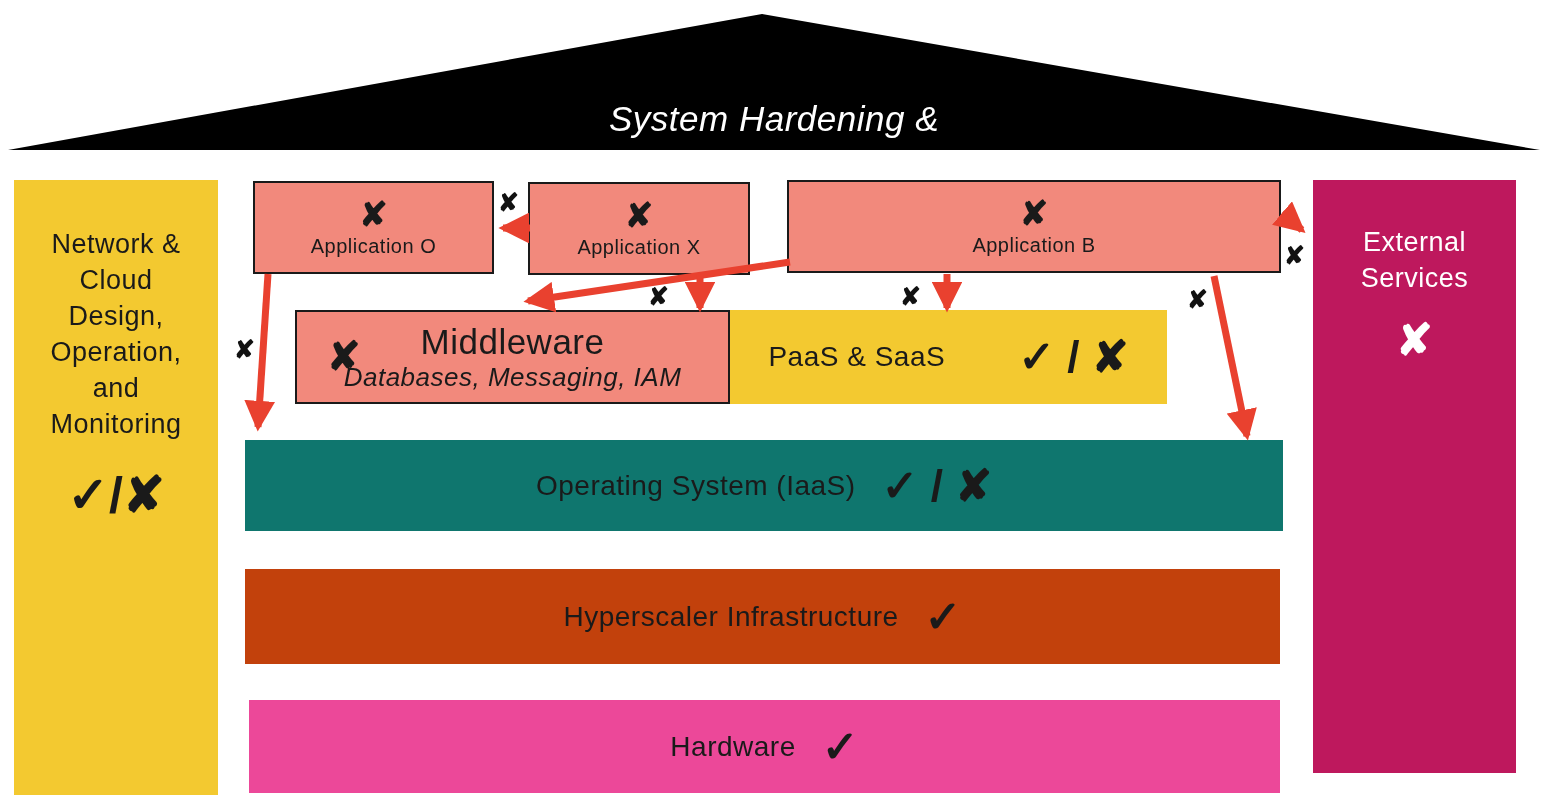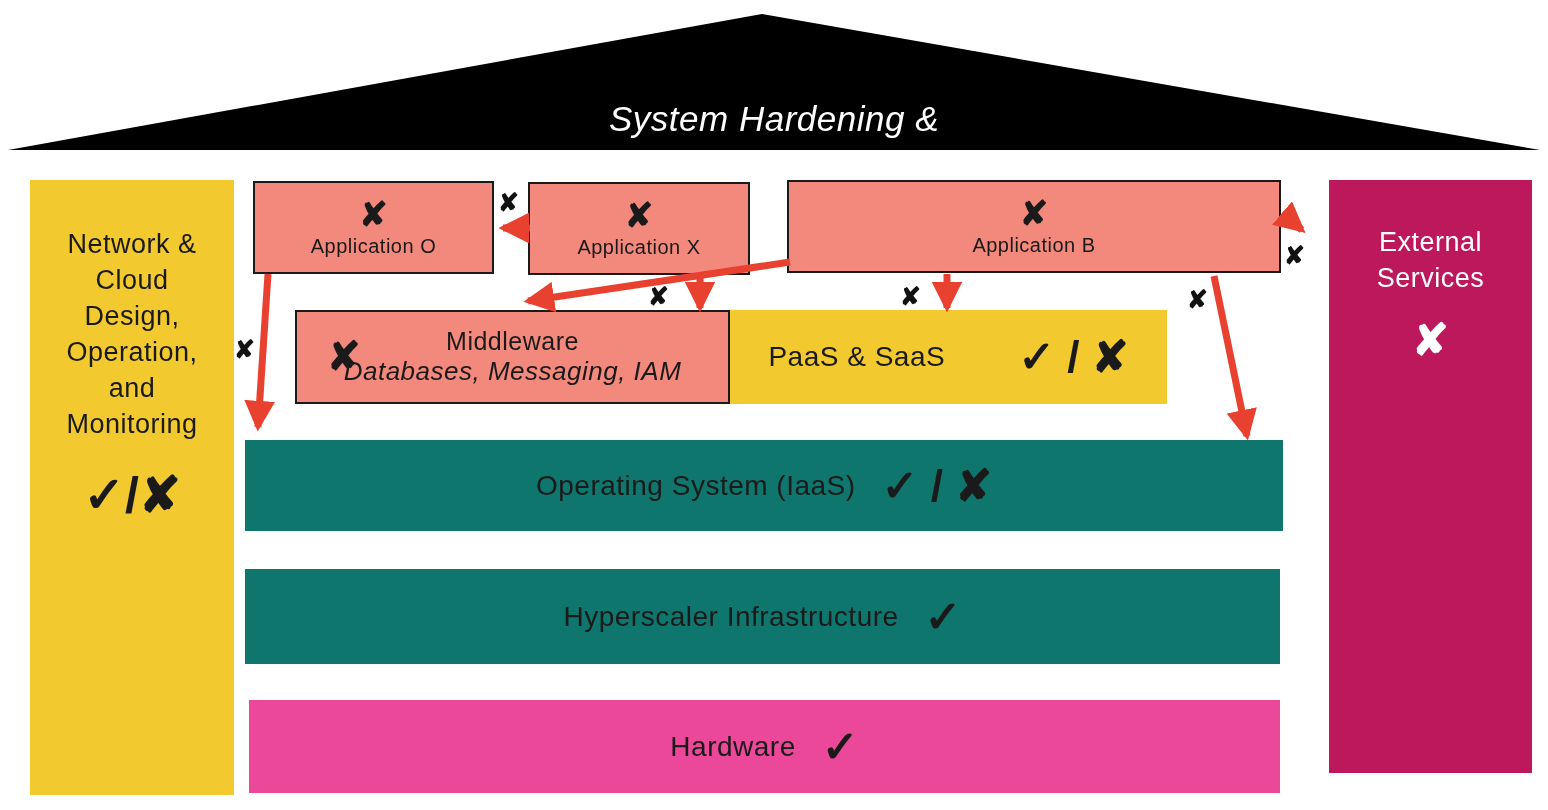--- a/index.html
+++ b/index.html
@@ -13,49 +13,49 @@
     left:0;top:4px;width:1548px;height:148px;background:#000;
     -webkit-clip-path:polygon(8px 146px,762px 10px,1540px 146px);
     clip-path:polygon(8px 146px,762px 10px,1540px 146px);
     display:flex;flex-direction:column;align-items:center;justify-content:flex-end;
   }
   .roof-text{
     color:#fff;font-style:italic;font-size:35px;line-height:39px;
     text-align:right;letter-spacing:0.5px;padding-bottom:14px;
   }
   
-  .pillar{display:flex;flex-direction:column;align-items:center;text-align:center;margin-left:16px;}
+  .pillar{display:flex;flex-direction:column;align-items:center;text-align:center;}
   .pillar-left{left:14px;top:180px;width:204px;height:615px;background:#F3C930;padding-top:46px;box-sizing:border-box;}
   .pillar-right{left:1313px;top:180px;width:203px;height:593px;background:#be185d;color:#fff;padding-top:44px;box-sizing:border-box;}
   .pillar-line{font-size:27px;line-height:36px;letter-spacing:0.5px;}
   .pillar-status{font-size:50px;font-weight:bold;margin-top:28px;line-height:1;}
   .pillar-right .pillar-status{font-size:44px;margin-top:22px;}
   
   .appbox{
     background:#F2897C;border:2px solid #1a1a1a;box-sizing:border-box;
     display:flex;flex-direction:column;align-items:center;justify-content:center;
   }
   .app-x{font-size:34px;font-weight:bold;line-height:1;}
   .app-label{font-size:20px;letter-spacing:0.5px;margin-top:4px;}
   
   .middleware{
     left:295px;top:310px;width:435px;height:94px;background:#F2897C;
     border:2px solid #1a1a1a;box-sizing:border-box;
     display:flex;flex-direction:column;align-items:center;justify-content:center;text-align:center;
   }
   .mw-x{position:absolute;left:30px;top:24px;font-size:40px;font-weight:bold;line-height:1;}
-  .mw-title{font-size:25px;letter-spacing:0.5px;}
+  .mw-title{font-size:35px;letter-spacing:0.5px;}
   .mw-sub{font-size:26px;font-style:italic;letter-spacing:0.5px;text-align:right;}
   
   .layer{display:flex;align-items:center;justify-content:center;box-sizing:border-box;}
   .layer-label{font-size:28px;letter-spacing:0.5px;}
   .layer-status{font-size:44px;font-weight:bold;margin-left:26px;line-height:1;}
   .paas{left:730px;top:310px;width:437px;height:94px;background:#F3C930;gap:47px;}
   .os{left:245px;top:440px;width:1038px;height:91px;background:#0f766e;}
-  .hyper{left:245px;top:569px;width:1035px;height:95px;background:#0f766e;}
+  .hyper{left:245px;top:569px;width:1035px;height:95px;background:#c2410c;}
   .hardware{left:249px;top:700px;width:1031px;height:93px;background:#ec4899;}
   
   .xmark{position:absolute;font-size:25px;font-weight:bold;color:#111;line-height:1;}
   
   .arrows{left:0;top:0;width:1548px;height:810px;pointer-events:none;}
 </style>
 </head>
 <body>
 
 <div class="abs roof">

